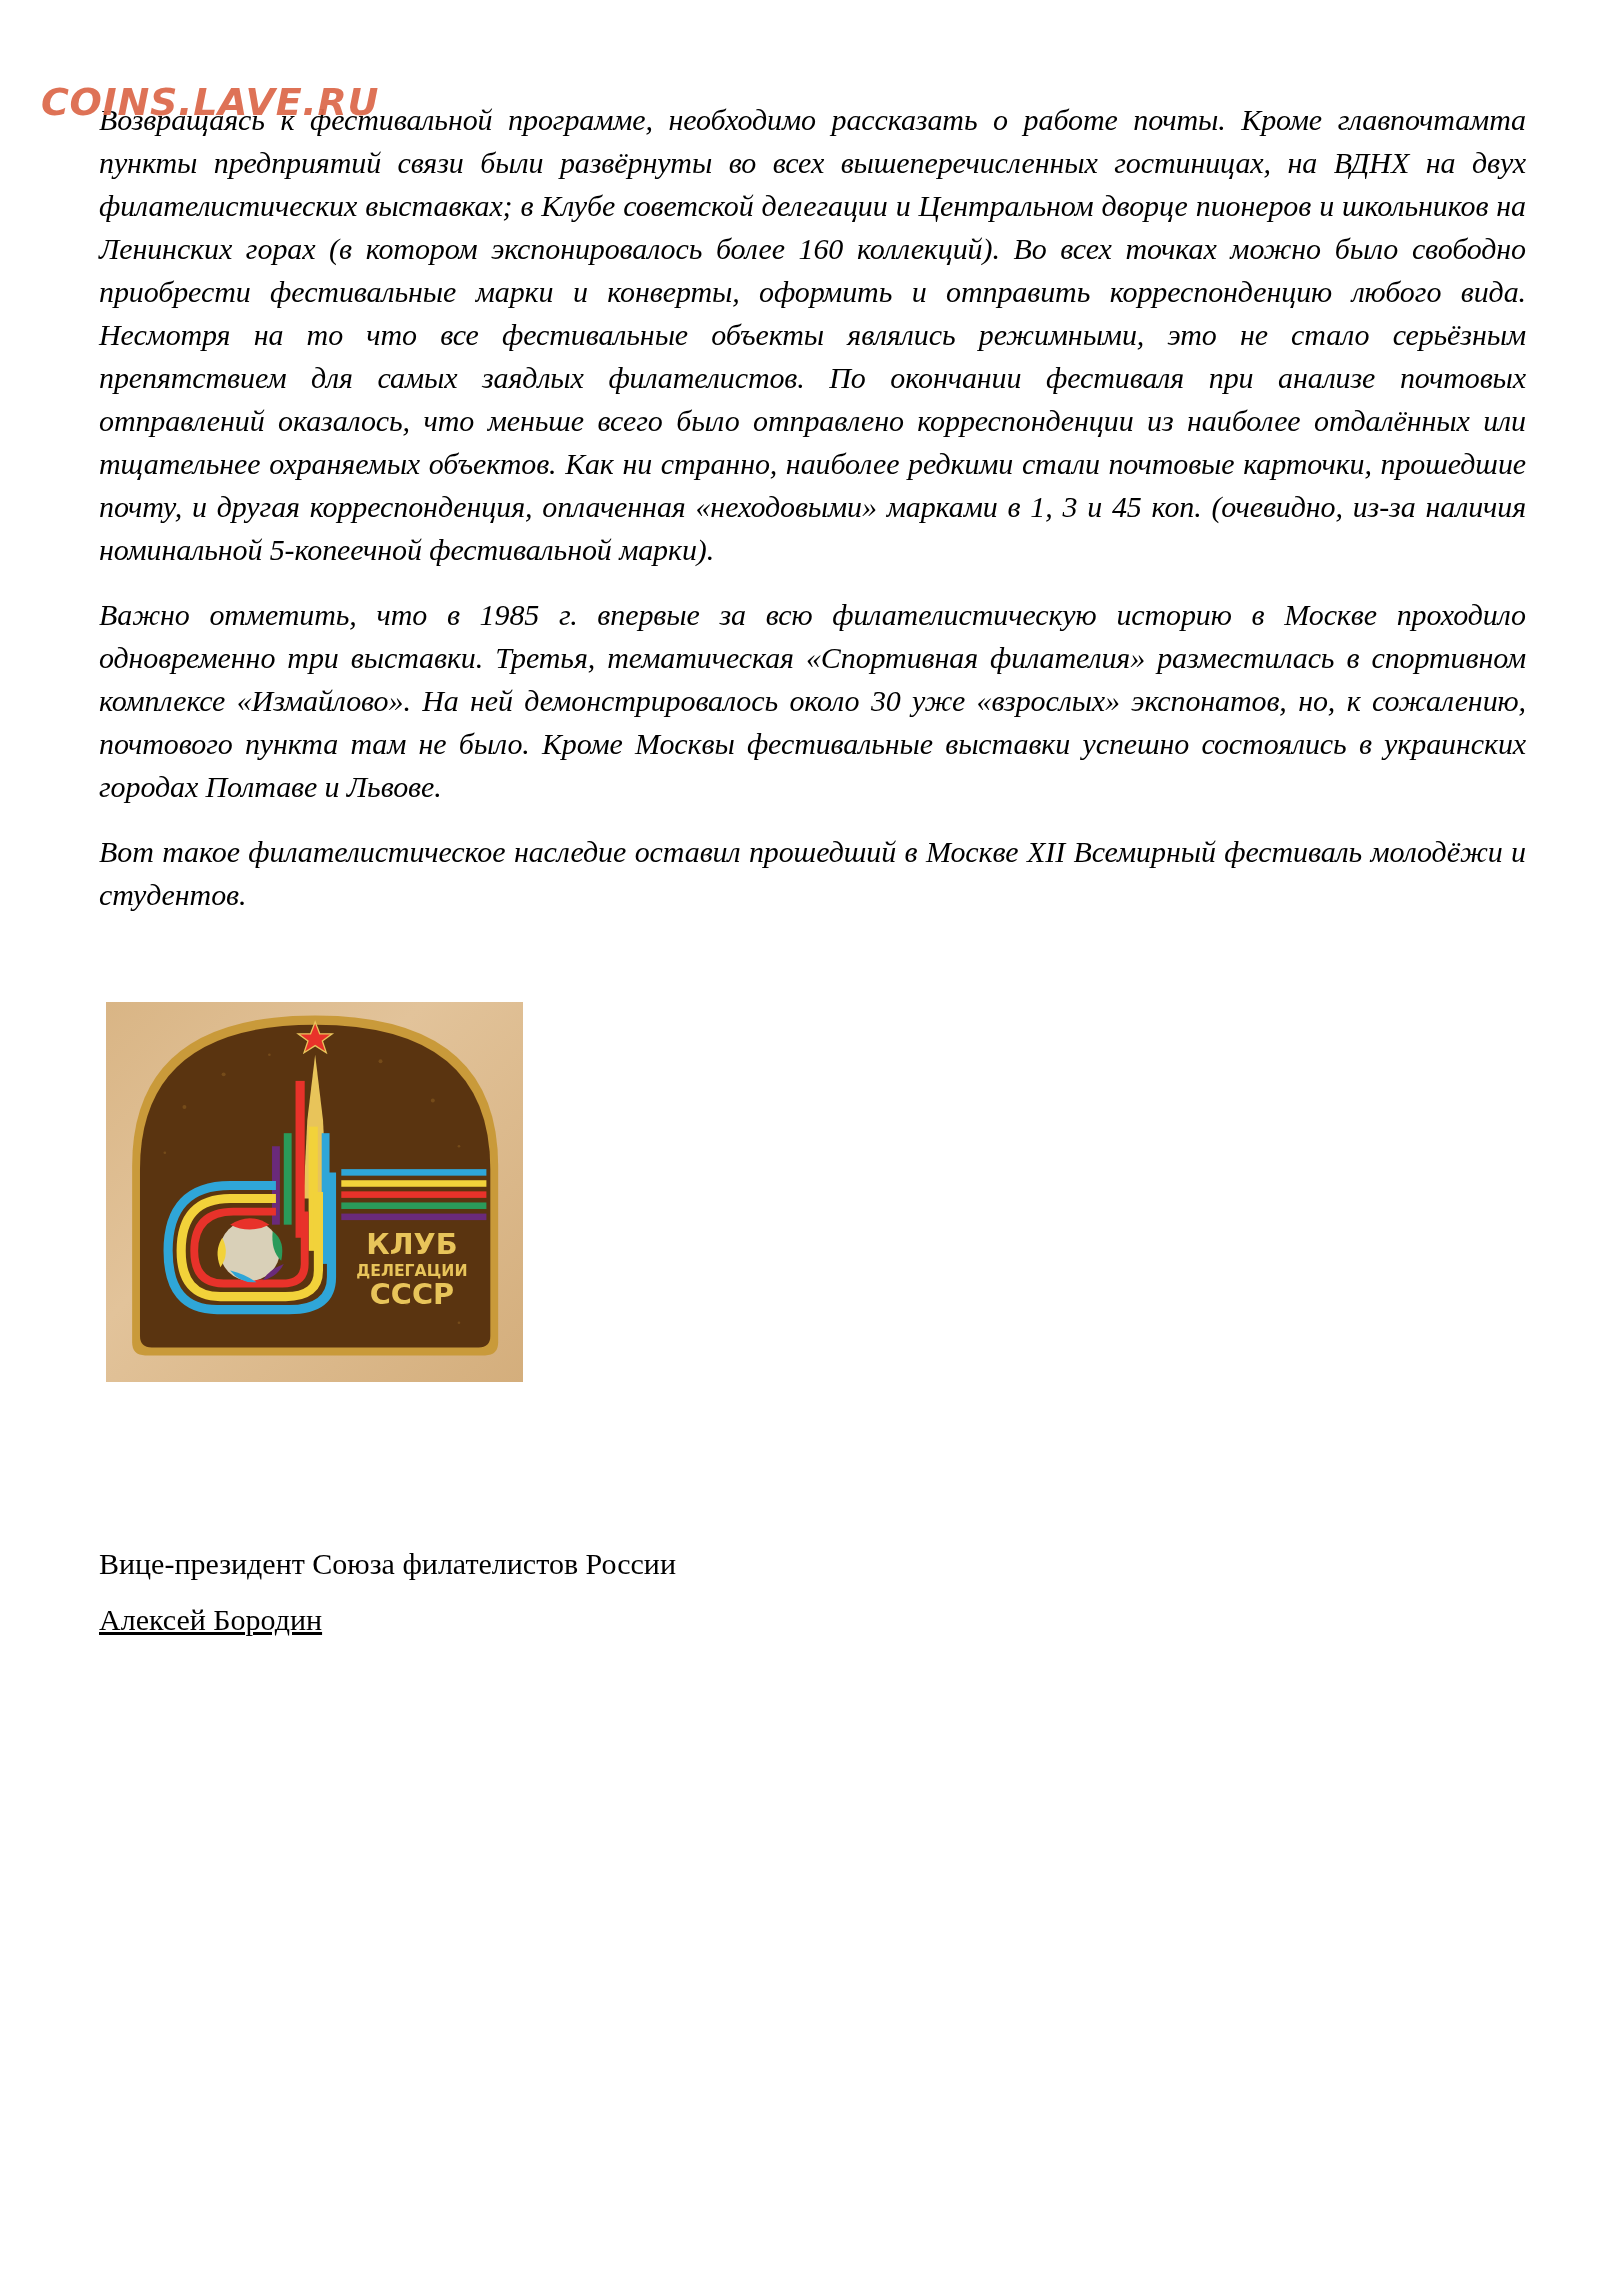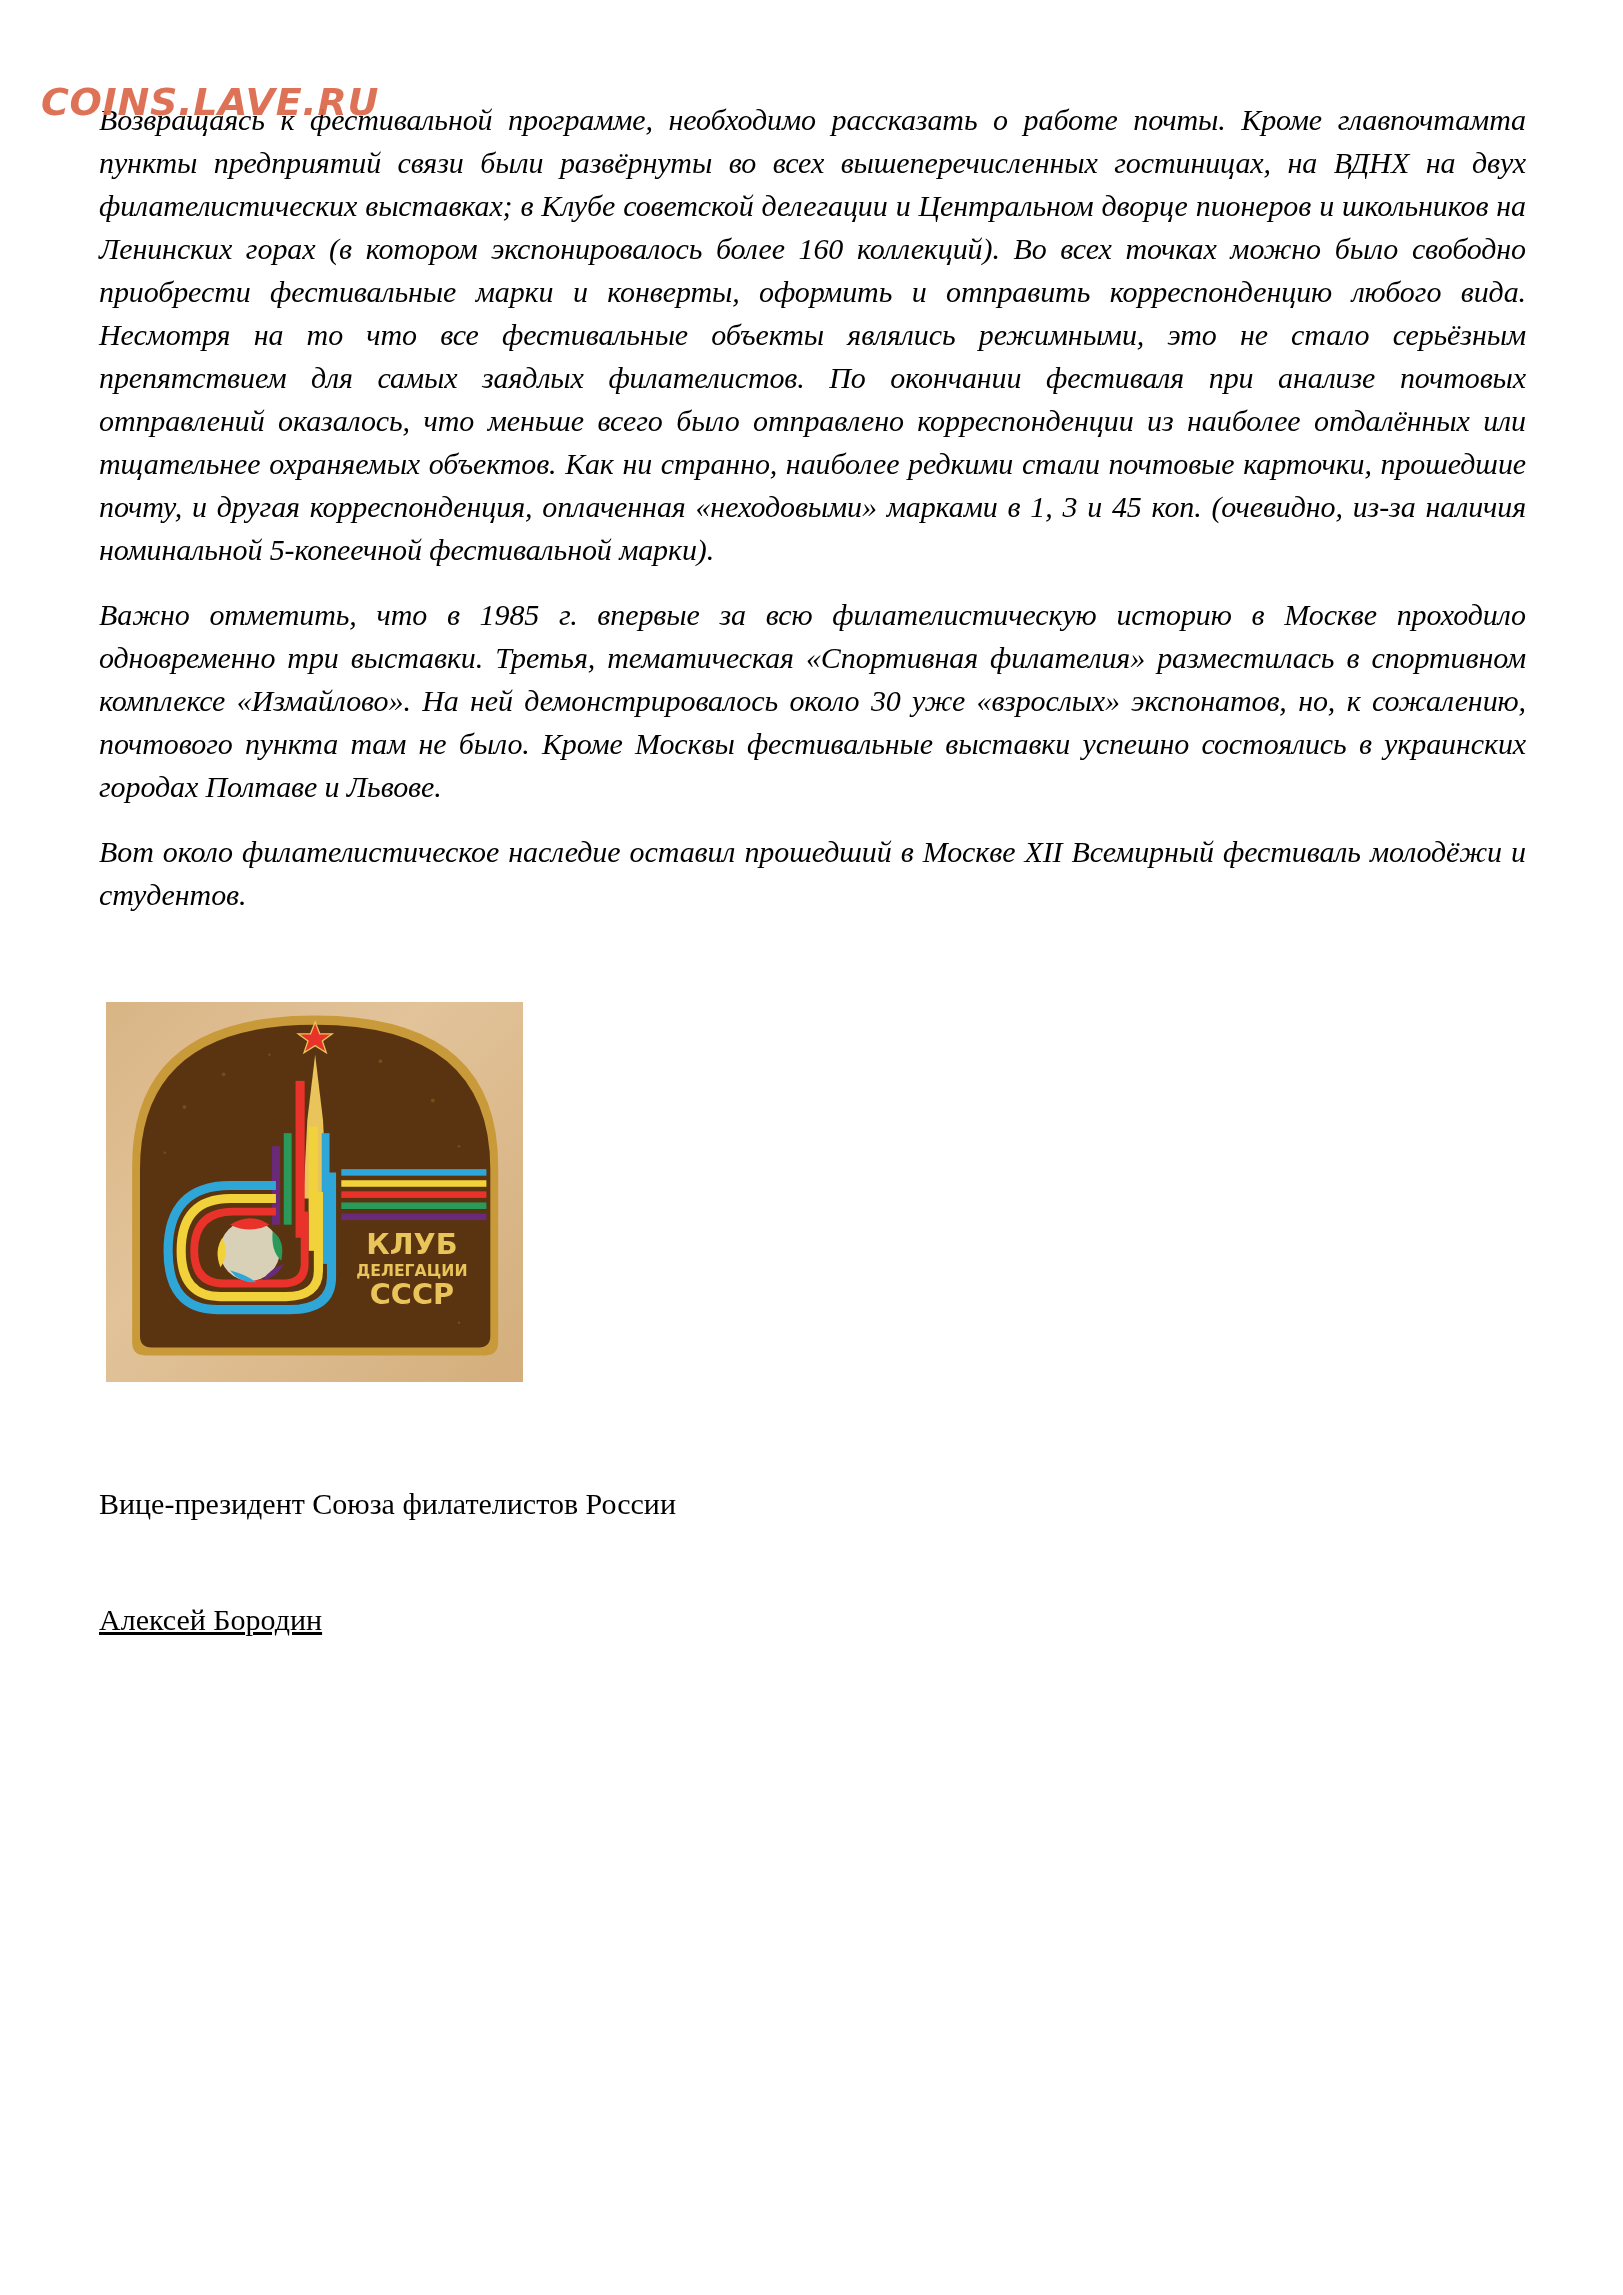--- a/index.html
+++ b/index.html
@@ -57,32 +57,32 @@
       display: block;
       width: 100%;
       height: 100%;
     }
     .signature {
       position: absolute;
       left: 99px;
       font-size: 30px;
       line-height: 43px;
     }
-    .sig-title { top: 1482px; text-align: center; }
+    .sig-title { top: 1542px; text-align: center; }
     .sig-name  { top: 1598px; text-decoration: underline; }
   </style>
 </head>
 <body>
 
 <div class="watermark">COINS.LAVE.RU</div>
 
 <div class="page">
   <p class="para">Возвращаясь к фестивальной программе, необходимо рассказать о работе почты. Кроме главпочтамта пункты предприятий связи были развёрнуты во всех вышеперечисленных гостиницах, на ВДНХ на двух филателистических выставках; в Клубе советской делегации и Центральном дворце пионеров и школьников на Ленинских горах (в котором экспонировалось более 160 коллекций). Во всех точках можно было свободно приобрести фестивальные марки и конверты, оформить и отправить корреспонденцию любого вида. Несмотря на то что все фестивальные объекты являлись режимными, это не стало серьёзным препятствием для самых заядлых филателистов. По окончании фестиваля при анализе почтовых отправлений оказалось, что меньше всего было отправлено корреспонденции из наиболее отдалённых или тщательнее охраняемых объектов. Как ни странно, наиболее редкими стали почтовые карточки, прошедшие почту, и другая корреспонденция, оплаченная «неходовыми» марками в 1, 3 и 45 коп. (очевидно, из-за наличия номинальной 5-копеечной фестивальной марки).</p>
   <p class="para">Важно отметить, что в 1985 г. впервые за всю филателистическую историю в Москве проходило одновременно три выставки. Третья, тематическая «Спортивная филателия» разместилась в спортивном комплексе «Измайлово». На ней демонстрировалось около 30 уже «взрослых» экспонатов, но, к сожалению, почтового пункта там не было. Кроме Москвы фестивальные выставки успешно состоялись в украинских городах Полтаве и Львове.</p>
-  <p class="para">Вот около филателистическое наследие оставил прошедший в Москве XII Всемирный фестиваль молодёжи и студентов.</p>
+  <p class="para">Вот такое филателистическое наследие оставил прошедший в Москве XII Всемирный фестиваль молодёжи и студентов.</p>
 </div>
 
 <div class="photo-wrap">
   <svg viewBox="0 0 638 580" xmlns="http://www.w3.org/2000/svg">
 
     <path d="M40 520 L40 250 Q40 20 320 20 Q600 20 600 250 L600 520 Q600 540 580 540 L60 540 Q40 540 40 520 Z" fill="#c99a3a"></path>
 
     <path d="M52 510 L52 255 Q52 34 320 34 Q588 34 588 255 L588 510 Q588 528 570 528 L70 528 Q52 528 52 510 Z" fill="#5a3410"></path>
 
     <g fill="#a7762c" opacity="0.35">

